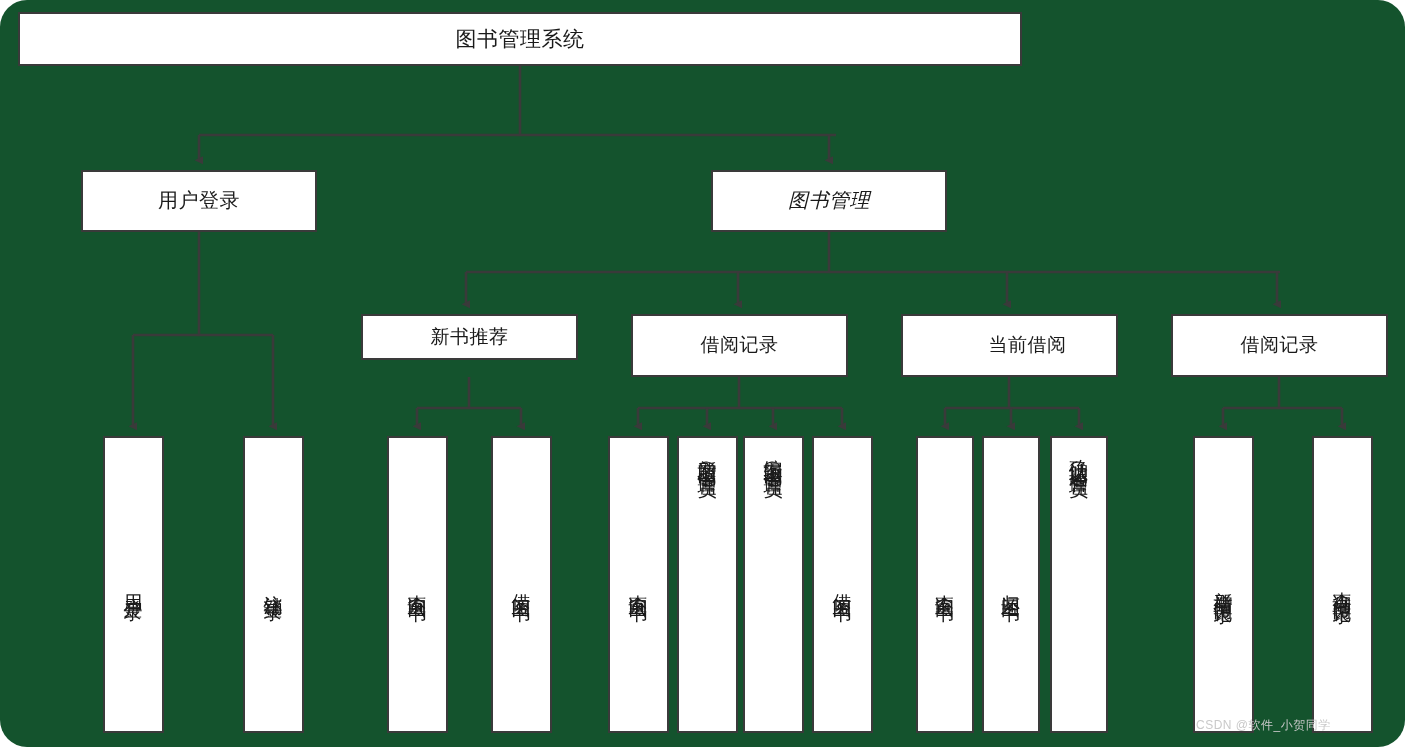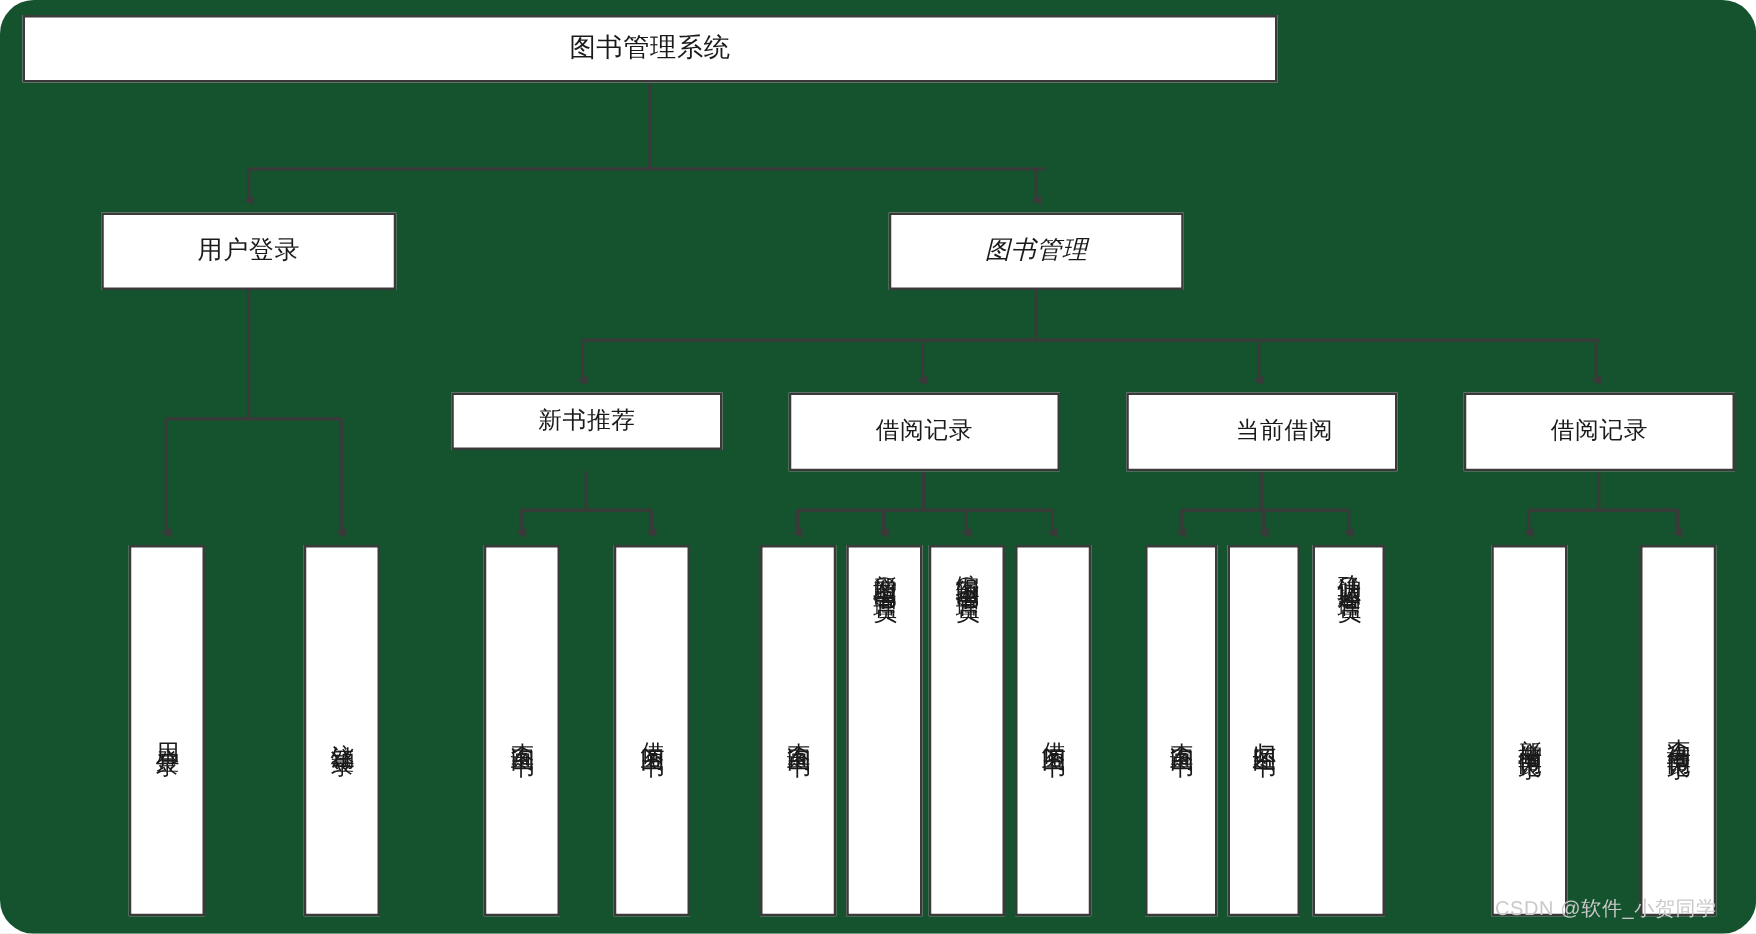--- a/index.html
+++ b/index.html
@@ -60,21 +60,21 @@
     letter-spacing: 3px;
     line-height: 1;
     white-space: nowrap;
   }
   .node-leaf.align-top {
     align-items: flex-start;
   }
   #watermark {
     position: absolute;
     color: #c9c9c9;
-    font-size: 16px;
+    font-size: 12px;
     letter-spacing: 0.5px;
     white-space: nowrap;
     z-index: 5;
     pointer-events: none;
   }
 </style>
 </head>
 <body>
 
 <div id="diagram-root">

